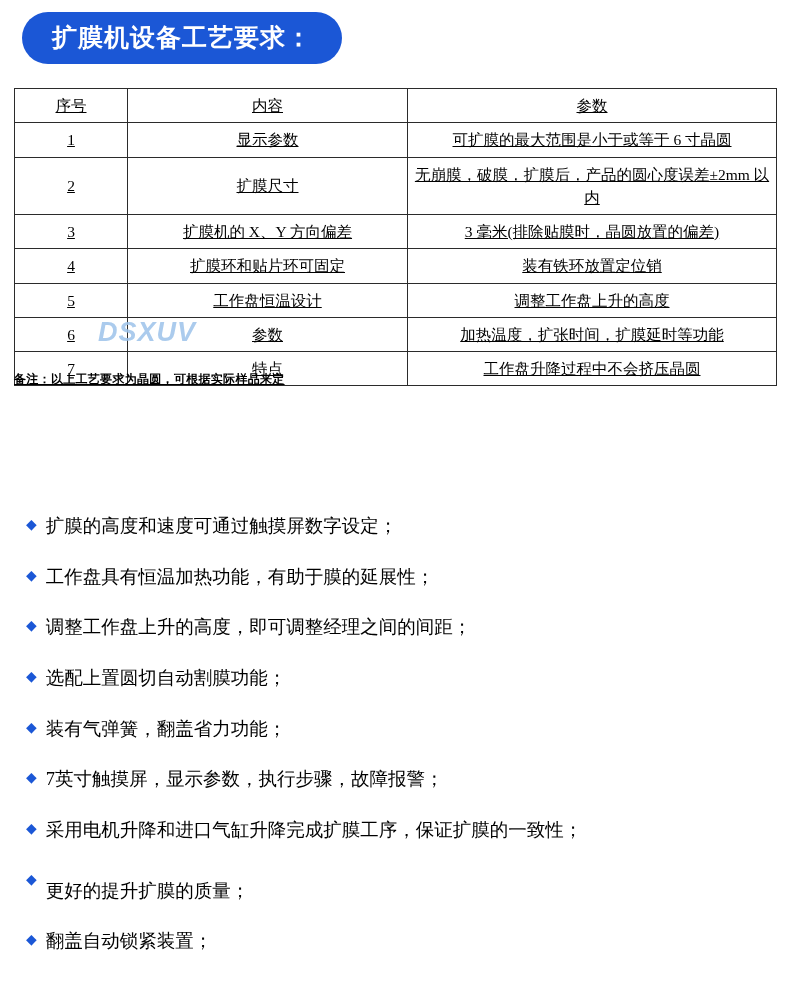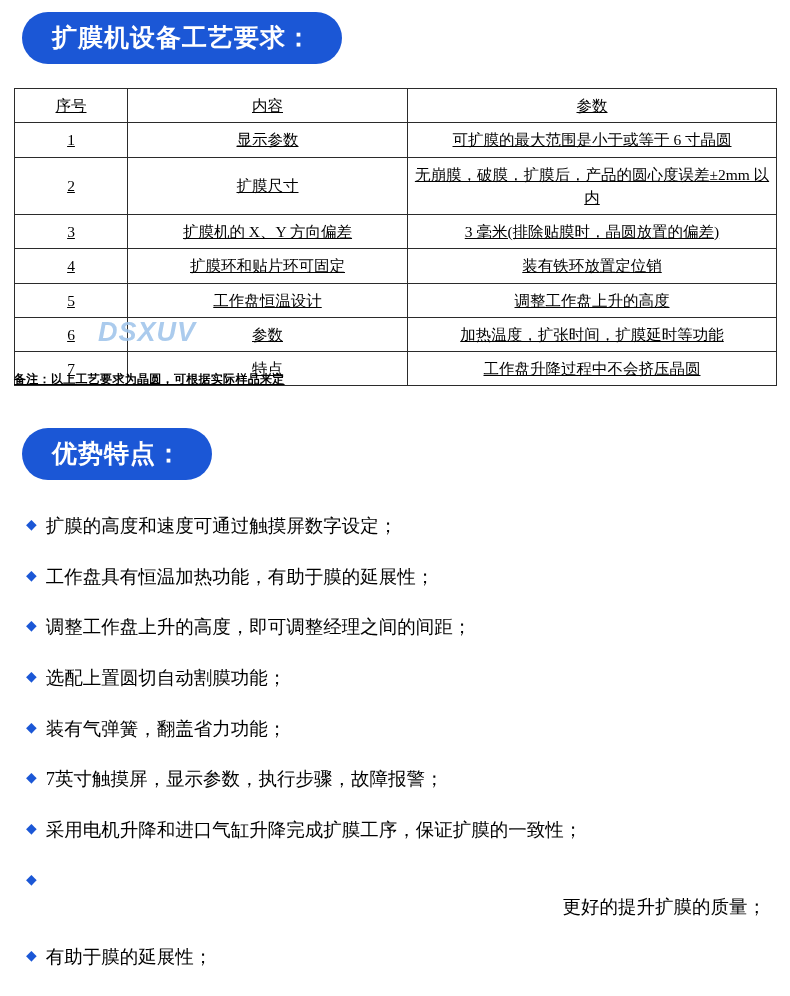--- a/index.html
+++ b/index.html
@@ -120,22 +120,21 @@
     font-size: 14px;
     line-height: 1.9;
     margin-right: 9px;
     flex: 0 0 auto;
   }
   .feature .ftext {
     flex: 1 1 auto;
   }
   .feature .ftext .l2 {
     display: block;
-    margin-top: 26px;
-    text-align: right;
+    margin-top: 10px;
   }
 </style>
 </head>
 <body>
 
 <div class="page">
 
   <div class="pill-wrap-1">
     <div class="pill">扩膜机设备工艺要求：</div>
   </div>
@@ -191,23 +190,20 @@
           <td>工作盘升降过程中不会挤压晶圆</td>
         </tr>
       </tbody>
     </table>
   </div>
 
   <div class="watermark">DSXUV</div>
 
   <div class="note">备注：以上工艺要求为晶圆，可根据实际样品来定</div>
 
-  <div class="pill-wrap-2">
-    <div class="pill">优势特点：</div>
-  </div>
 
   <div class="features">
 
     <div class="feature">
       <span class="bullet">◆</span>
       <span class="ftext">扩膜的高度和速度可通过触摸屏数字设定；</span>
     </div>
 
     <div class="feature">
       <span class="bullet">◆</span>
@@ -241,18 +237,18 @@
 
     <div class="feature">
       <span class="bullet">◆</span>
       <span class="ftext">
         <span class="l2">更好的提升扩膜的质量；</span>
       </span>
     </div>
 
     <div class="feature">
       <span class="bullet">◆</span>
-      <span class="ftext">有助于膜的延展性；</span>
+      <span class="ftext">翻盖自动锁紧装置；</span>
     </div>
 
   </div>
 
 </div>
 
 </body></html>

